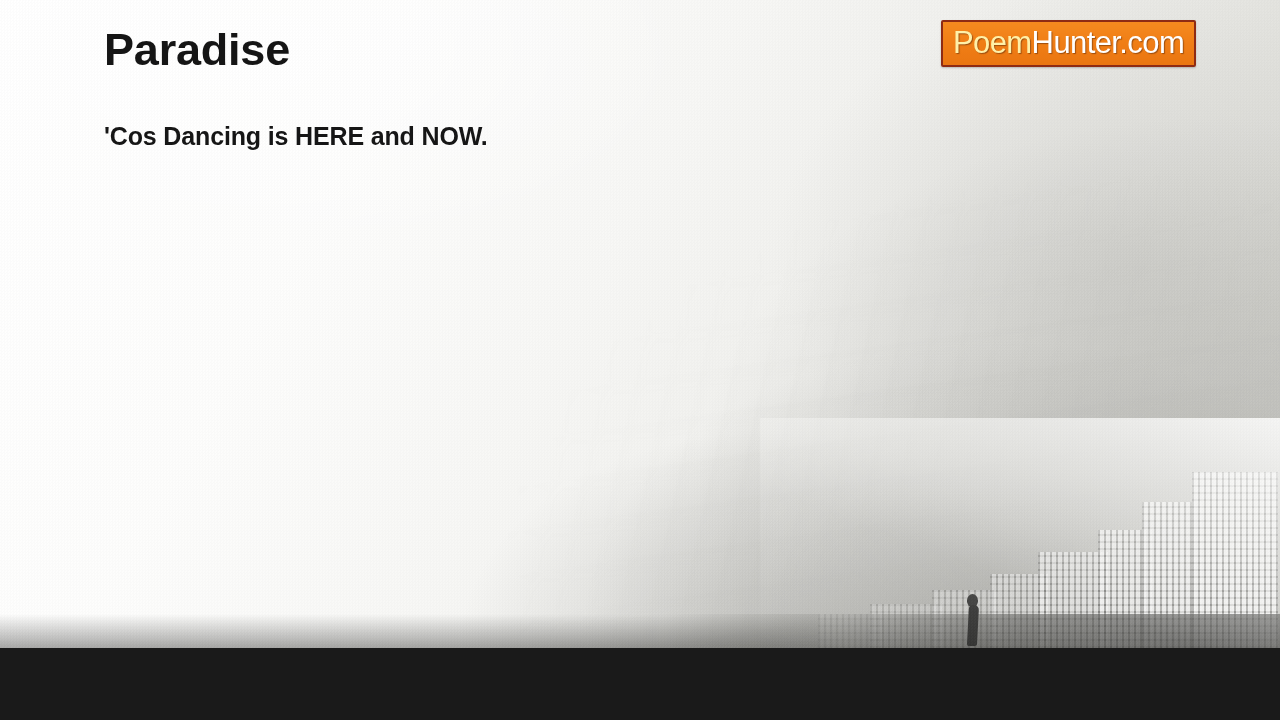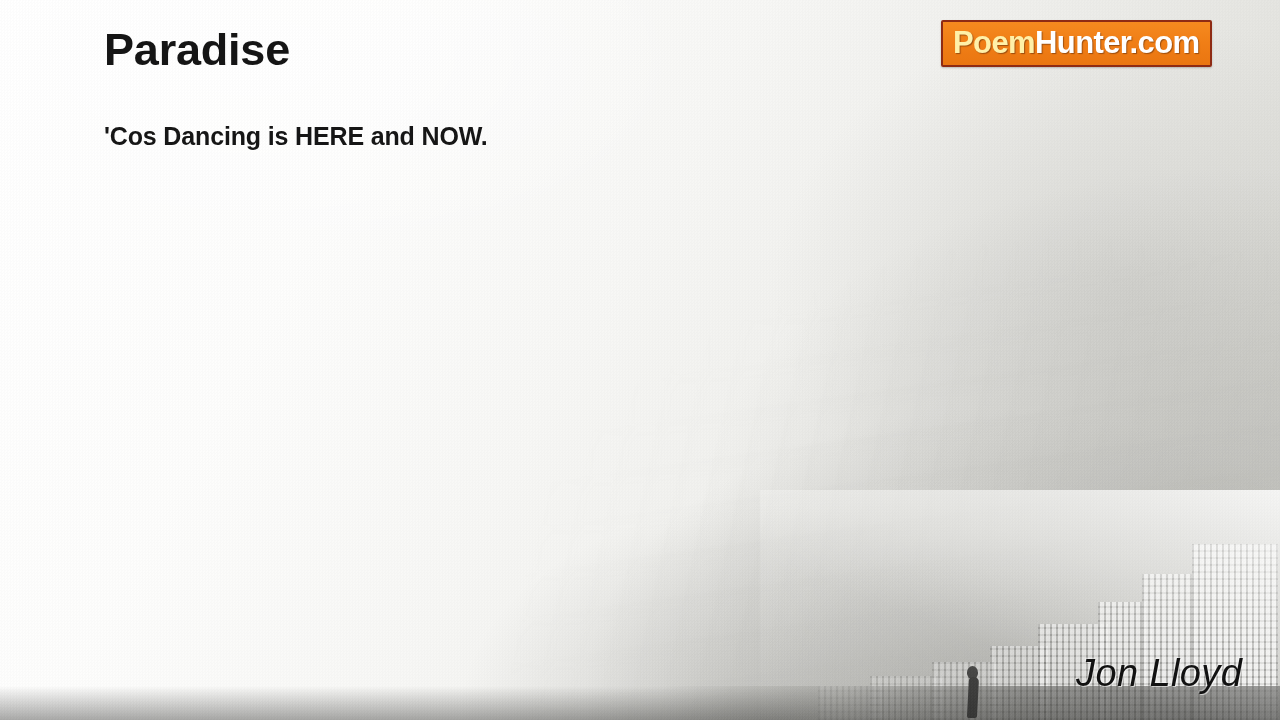--- a/index.html
+++ b/index.html
@@ -4,21 +4,21 @@
 <title>Paradise - Jon Lloyd</title>
 <style>
   html, body {
     margin: 0;
     padding: 0;
     background: #1a1a1a;
   }
   #stage {
     position: relative;
     width: 1280px;
-    height: 720px;
+    height: 648px;
     overflow: hidden;
     font-family: "Liberation Sans", "DejaVu Sans", sans-serif;
     background: #fdba74;
   }
 
   
   .bg-layer {
     position: absolute;
     inset: 0;
     pointer-events: none;
@@ -200,21 +200,21 @@
     background:
       linear-gradient(180deg, #f58a1f 0%, #f07e16 48%, #ea7611 100%);
     border: 2px solid #8e2b14;
     border-radius: 2px;
     box-shadow: 0 1px 2px rgba(0,0,0,0.22);
     white-space: nowrap;
     line-height: 1;
   }
   .logo-text {
     font-size: 31px;
-    font-weight: bold;
+    font-weight: normal;
     letter-spacing: -0.6px;
     text-shadow: 1px 1px 1px rgba(90,40,10,0.55);
   }
   #logo-poem   { color: #fff0a8; }
   #logo-hunter { color: #ffffff; }
 
   
   #author-signature {
     position: absolute;
     left: 1076px;

